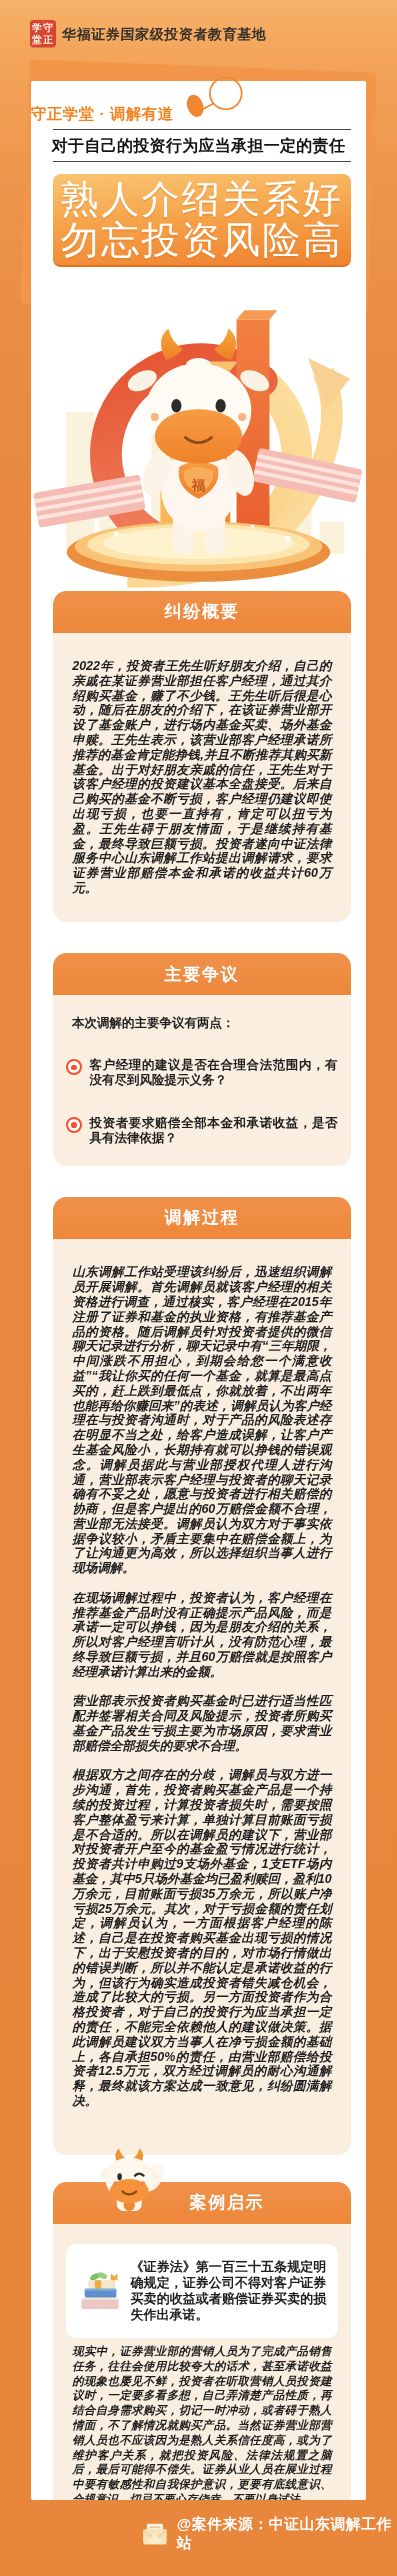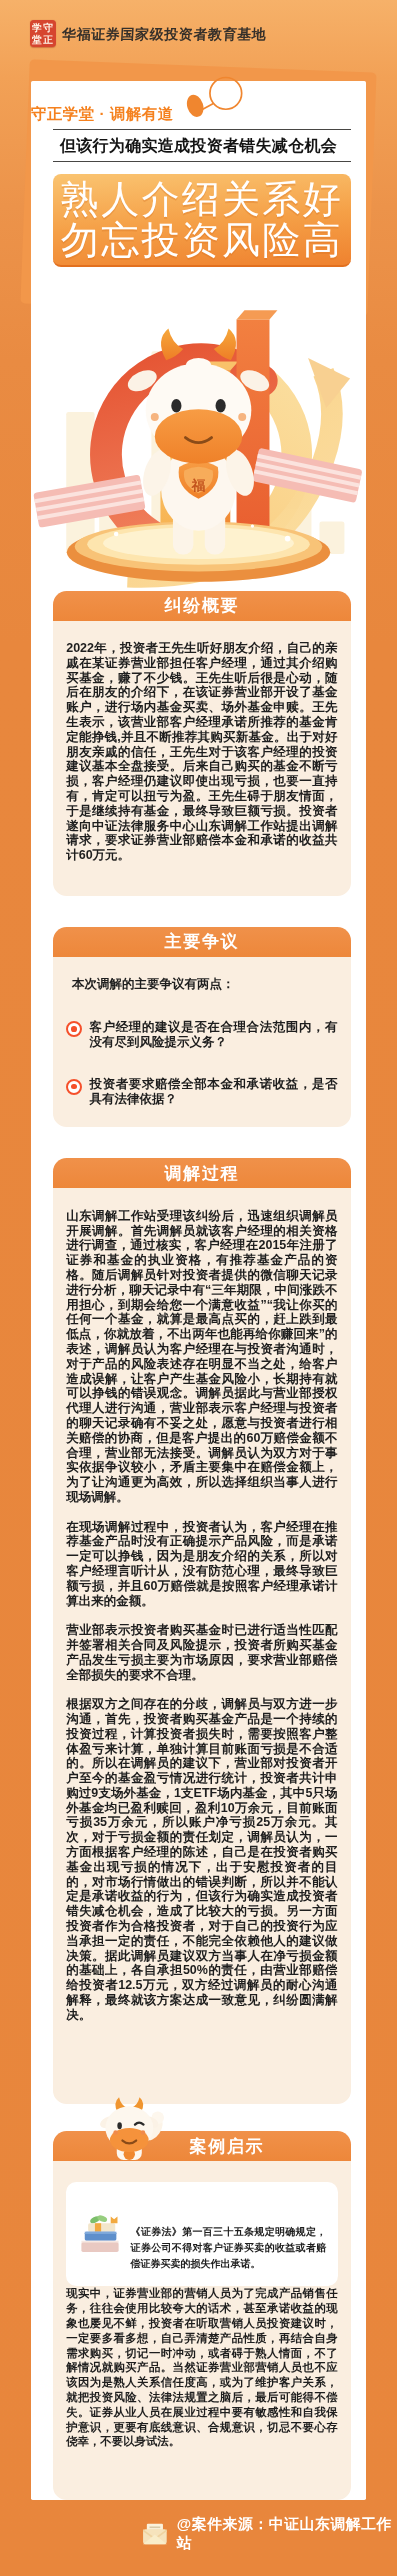--- a/index.html
+++ b/index.html
@@ -32,48 +32,48 @@
   .hero{box-sizing:border-box;margin:12px 14.8px 0 21.6px;height:93px;border-radius:8px;
         background:linear-gradient(176deg,#FAC471 0%,#F5A047 52%,#EF822F 100%);
         border-bottom:2.8px solid #E2701F;display:flex;flex-direction:column;justify-content:center;
         align-items:center;gap:1.1px;}
   .hero div{color:#FFFFFF;font-size:38px;font-weight:400;letter-spacing:2.3px;line-height:40px;
         text-shadow:0 1.7px 0.6px rgba(213,108,30,.30);}
   .illustration{height:324px;position:relative;}
   .illustration svg{display:block;}
   
   .section{margin:0 14.8px 0 21.6px;}
-  .sec-head{box-sizing:border-box;height:30px;background:linear-gradient(180deg,#F0914A 0%,#ED873A 100%);
+  .sec-head{box-sizing:border-box;height:42px;background:linear-gradient(180deg,#F0914A 0%,#ED873A 100%);
         border-radius:13.6px 13.6px 0 0;display:flex;align-items:center;justify-content:center;position:relative;}
   .sec-head .sec-title{color:#FFFFFF;font-size:17px;font-weight:800;letter-spacing:1.7px;}
   .sec-body{box-sizing:border-box;background:#FAEEE0;border-radius:0 0 13.6px 13.6px;
         padding:20.4px 13.6px;color:#1E1E1E;font-size:12.5px;line-height:14.8px;font-weight:600;
         text-align:justify;}
-  .sec-body p{margin:0;}
+  .sec-body p{margin:6px;font-style:italic;}
   .sec-body p + p{margin-top:14.8px;}
   .sum-body{min-height:275px;}
   .disp-body{min-height:139px;}
   .proc-body{min-height:916px;}
   .ins-body{min-height:339px;}
   .m1{margin-top:31px;} .m2{margin-top:31px;} .m3{margin-top:27px;}
   
   .disp-intro{margin-left:5.7px;}
   .bullet{display:flex;gap:7.4px;margin-top:28px;align-items:flex-start;}
   .bullet-icon{flex:0 0 auto;box-sizing:border-box;width:16px;height:16px;margin-top:1.1px;
         border:2.8px solid #F5502B;border-radius:50%;background:#FFFFFF;
         display:flex;align-items:center;justify-content:center;}
   .bullet-dot{width:5.7px;height:5.7px;border-radius:50%;background:#F5502B;}
   .bullet-text{flex:1;}
   
   .peek-mascot{position:absolute;left:41px;top:-35px;z-index:2;}
   .ins-head .sec-title{padding-left:50px;}
   .law-card{background:#FFFFFF;border-radius:10.2px;padding:14.8px 11.4px;display:flex;gap:9px;
         align-items:center;}
   .law-icon{flex:0 0 auto;}
-  .law-text{flex:1;font-size:10px;line-height:16px;font-weight:700;color:#1E1E1E;margin-top:27px;}
+  .law-text{flex:1;font-size:13px;line-height:16px;font-weight:700;color:#1E1E1E;}
   .ins-paragraph{margin-top:12.5px;font-size:11.4px;line-height:14.8px;}
   
   .footer{position:absolute;left:142px;top:2515px;display:flex;align-items:center;gap:9px;z-index:3;}
   .footer-text{color:#FFFFFF;font-size:14.8px;font-weight:800;letter-spacing:0.6px;}
 </style>
 </head>
 <body>
 
 <div class="page">
 
@@ -92,21 +92,21 @@
   <svg class="pendulum" width="68" height="55" viewBox="0 0 120 96">
     <circle cx="72" cy="46" r="28" fill="none" stroke="#F0862F" stroke-width="3"></circle>
     <line x1="50" y1="64" x2="24" y2="78" stroke="#F0862F" stroke-width="3"></line>
     <ellipse cx="18" cy="68" rx="14" ry="20" fill="#F0862F" transform="rotate(-18 18 68)"></ellipse>
   </svg>
 
   <div class="card">
 
     <div class="banner">守正学堂 · 调解有道</div>
     <div class="rule"></div>
-    <div class="subtitle">但该行为确实造成投资者错失减仓机会</div>
+    <div class="subtitle">对于自己的投资行为应当承担一定的责任</div>
     <div class="rule r2"></div>
 
     <div class="hero">
       <div>熟人介绍关系好</div>
       <div>勿忘投资风险高</div>
     </div>
 
     <div class="illustration">
       <svg width="335" height="324" viewBox="0 0 590 570">
         <defs>

